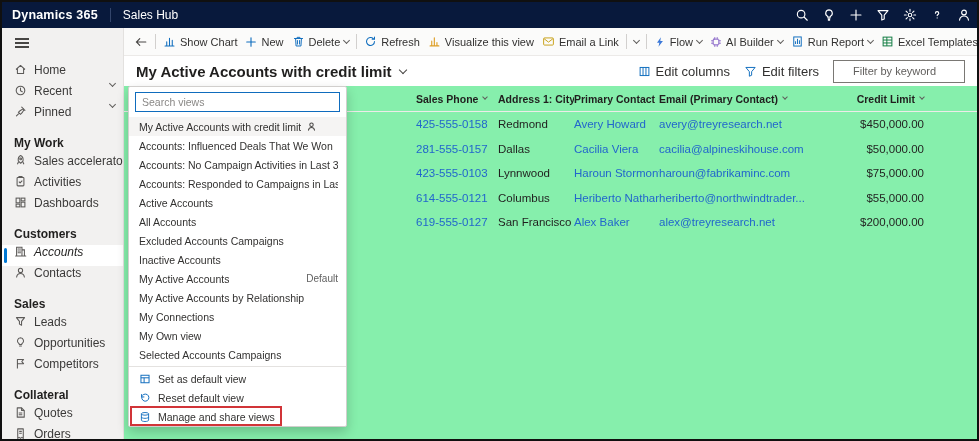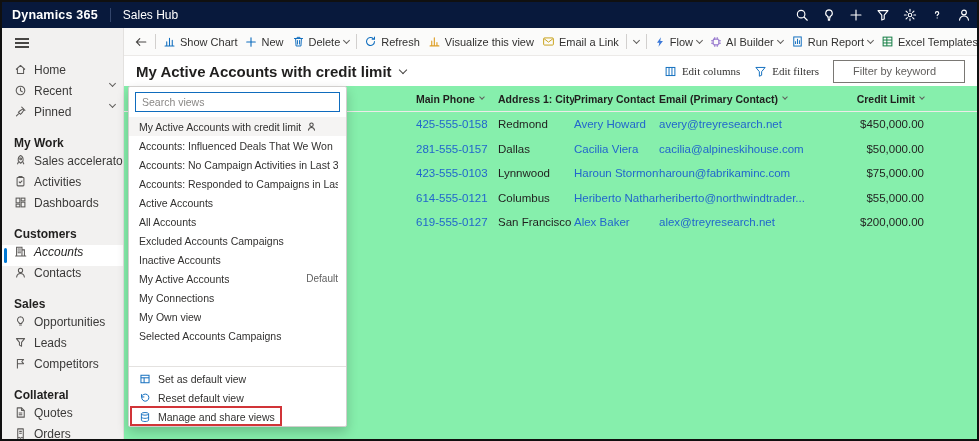--- a/index.html
+++ b/index.html
@@ -38,21 +38,21 @@
   
   .cmdbar { flex: 0 0 28px; display: flex; align-items: center; background: #fbfbfa; border-bottom: 1px solid #eceae8; font-size: 11px; color: #323130; padding: 0 6px; white-space: nowrap; overflow: hidden; }
   .cmd { display: flex; align-items: center; gap: 4px; padding: 0 4px; height: 100%; background: none; border: none; font: inherit; color: #323130; cursor: pointer; }
   .cmd .cicon { display: flex; }
   .vdiv { flex: 0 0 1px; width: 1px; height: 15px; background: #d2d0ce; margin: 0 3px; }
 
   
   .viewbar { flex: 0 0 30px; display: flex; align-items: center; padding: 0 12px; background: #fff; }
   .view-title { display: flex; align-items: center; gap: 8px; font-size: 15px; font-weight: bold; color: #201f1e; background: none; border: none; font-family: inherit; cursor: pointer; }
   .view-right { margin-left: auto; display: flex; align-items: center; gap: 14px; }
-  .vr-btn { display: flex; align-items: center; gap: 5px; font-size: 11px; color: #323130; background: none; border: none; font-family: Liberation Serif, serif; cursor: pointer; }
+  .vr-btn { display: flex; align-items: center; gap: 5px; font-size: 13px; color: #323130; background: none; border: none; font-family: Liberation Sans, sans-serif; cursor: pointer; }
   .vr-btn .cicon { display: flex; color: #106ebe; }
   .kw-input { width: 132px; height: 23px; border: 1px solid #7a7874; font-size: 11px; padding: 0 19px; background: #fff; color: #323130; font-family: inherit; }
   .kw-input::placeholder { color: #605e5c; }
 
   
   .grid { flex: 1; position: relative; overflow: hidden; }
   .grow { display: grid; grid-template-columns: 292px 82px 76px 85px 191px 78px 1fr; align-items: center; height: 24.5px; font-size: 11.5px; }
   .grow.ghead { height: 26px; border-bottom: 1px solid #edebe9; }
   .hcell { display: flex; align-items: center; gap: 5px; font-weight: bold; font-size: 10.5px; color: #201f1e; cursor: pointer; white-space: nowrap; overflow: hidden; }
   .hcell .chev { width: 4px; height: 4px; border-width: 1.2px; }
@@ -214,34 +214,34 @@
                 <circle cx="8" cy="5.4" r="2.6"></circle>
                 <path d="M3.2 13.6c.5-3 2.3-4.4 4.8-4.4s4.3 1.4 4.8 4.4"></path>
               </svg>
             </span>
           <span>Contacts</span>
         </div>
 
         <div class="nav-group-title">Sales</div>
         <div class="nav-item">
           <span class="icn">
+              <svg width="13" height="13" viewBox="0 0 16 16" fill="none" stroke="currentColor" stroke-width="1.3" stroke-linejoin="round">
+                <path d="M3 3.2h10L9.3 7.8v4.7l-2.6-1.3V7.8z"></path>
+              </svg>
+            </span>
+          <span>Leads</span>
+        </div>
+        <div class="nav-item">
+          <span class="icn">
               <svg width="13" height="13" viewBox="0 0 16 16" fill="none" stroke="currentColor" stroke-width="1.3" stroke-linecap="round">
                 <path d="M8 2.2a3.8 3.8 0 0 1 2 7c-.4.3-.6.8-.6 1.3H6.6c0-.5-.2-1-.6-1.3a3.8 3.8 0 0 1 2-7z"></path>
                 <path d="M6.9 12.4h2.2"></path>
               </svg>
             </span>
           <span>Opportunities</span>
-        </div>
-        <div class="nav-item">
-          <span class="icn">
-              <svg width="13" height="13" viewBox="0 0 16 16" fill="none" stroke="currentColor" stroke-width="1.3" stroke-linejoin="round">
-                <path d="M3 3.2h10L9.3 7.8v4.7l-2.6-1.3V7.8z"></path>
-              </svg>
-            </span>
-          <span>Leads</span>
         </div>
         <div class="nav-item">
           <span class="icn">
               <svg width="13" height="13" viewBox="0 0 16 16" fill="none" stroke="currentColor" stroke-width="1.3" stroke-linejoin="round">
                 <path d="M4.2 2.5V14M4.2 3h7.6L9.6 5.6l2.2 2.6H4.2"></path>
               </svg>
             </span>
           <span>Competitors</span>
         </div>
 
@@ -397,21 +397,21 @@
               <span>Edit filters</span>
             </button>
           <input class="kw-input" type="text" placeholder="Filter by keyword" style="">
         </div>
       </div>
 
       <div class="grid">
         <div class="grow ghead">
           <span></span>
           <span class="hcell">
-              <span>Main Phone</span>
+              <span>Sales Phone</span>
               <span class="chev"></span>
             </span>
           <span class="hcell">
               <span>Address 1: City</span>
             </span>
           <span class="hcell">
               <span>Primary Contact</span>
               <span class="chev"></span>
             </span>
           <span class="hcell">
@@ -503,20 +503,23 @@
               <span class="fly-name">Excluded Accounts Campaigns</span>
             </div>
           <div class="fly-item">
               <span class="fly-name">Inactive Accounts</span>
             </div>
           <div class="fly-item">
             <span class="fly-name">My Active Accounts</span>
             <span class="fly-badge">Default</span>
           </div>
           <div class="fly-item">
+              <span class="fly-name">My Active Accounts by Relationship</span>
+            </div>
+          <div class="fly-item">
               <span class="fly-name">My Connections</span>
             </div>
           <div class="fly-item">
               <span class="fly-name">My Own view</span>
             </div>
           <div class="fly-item">
               <span class="fly-name">Selected Accounts Campaigns</span>
             </div>
         </div>
         <div class="fly-sep"></div>

